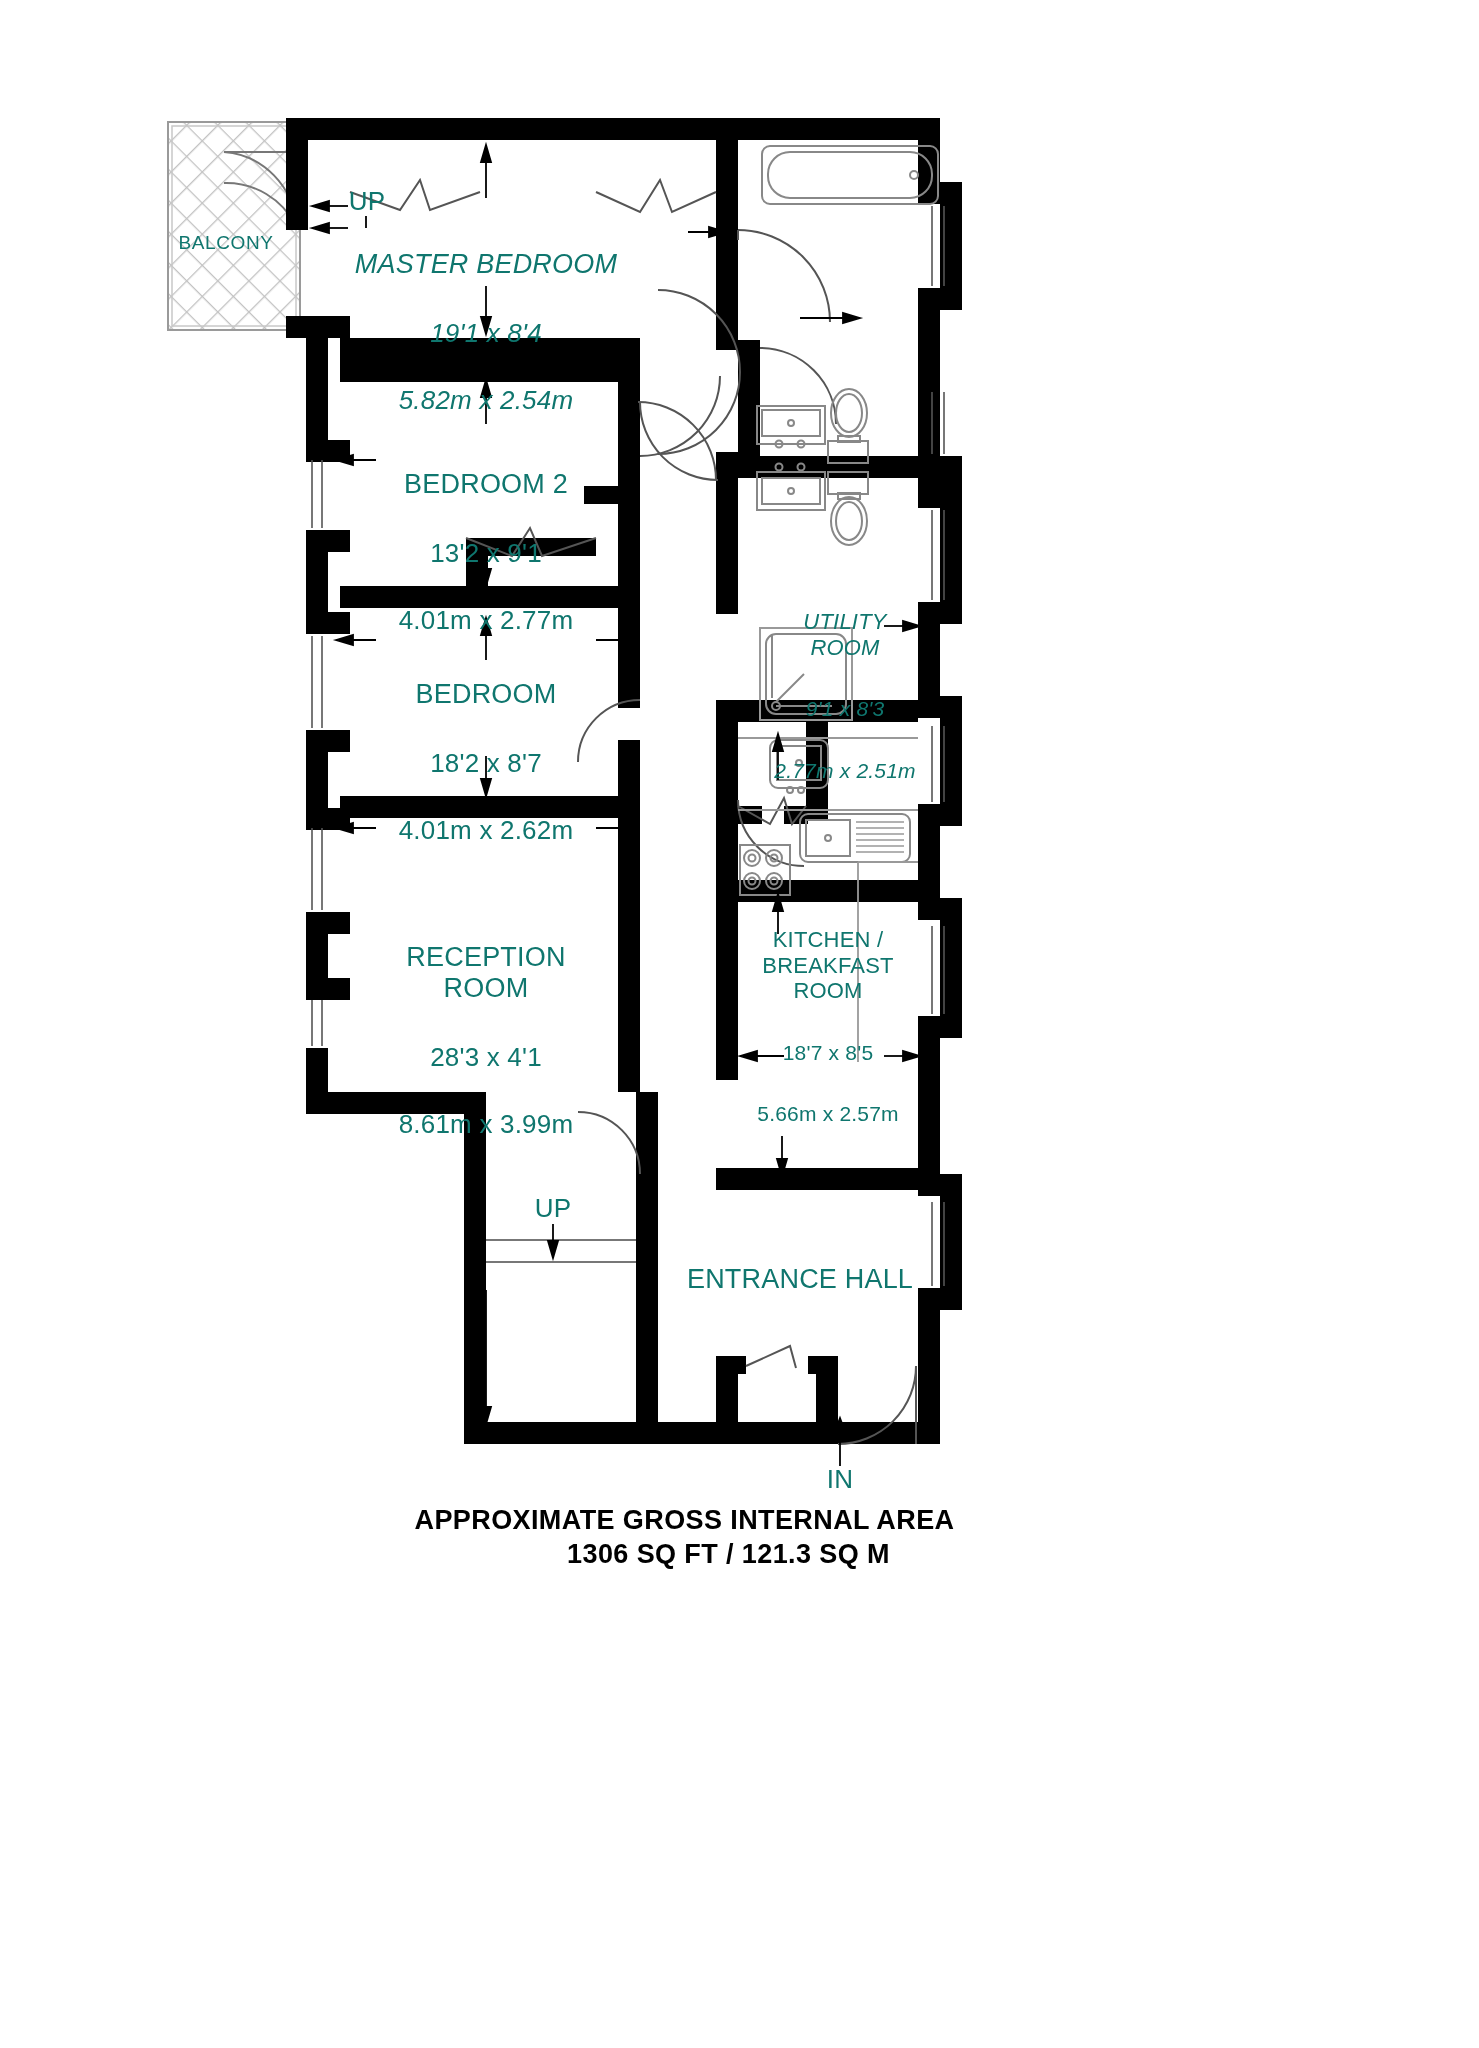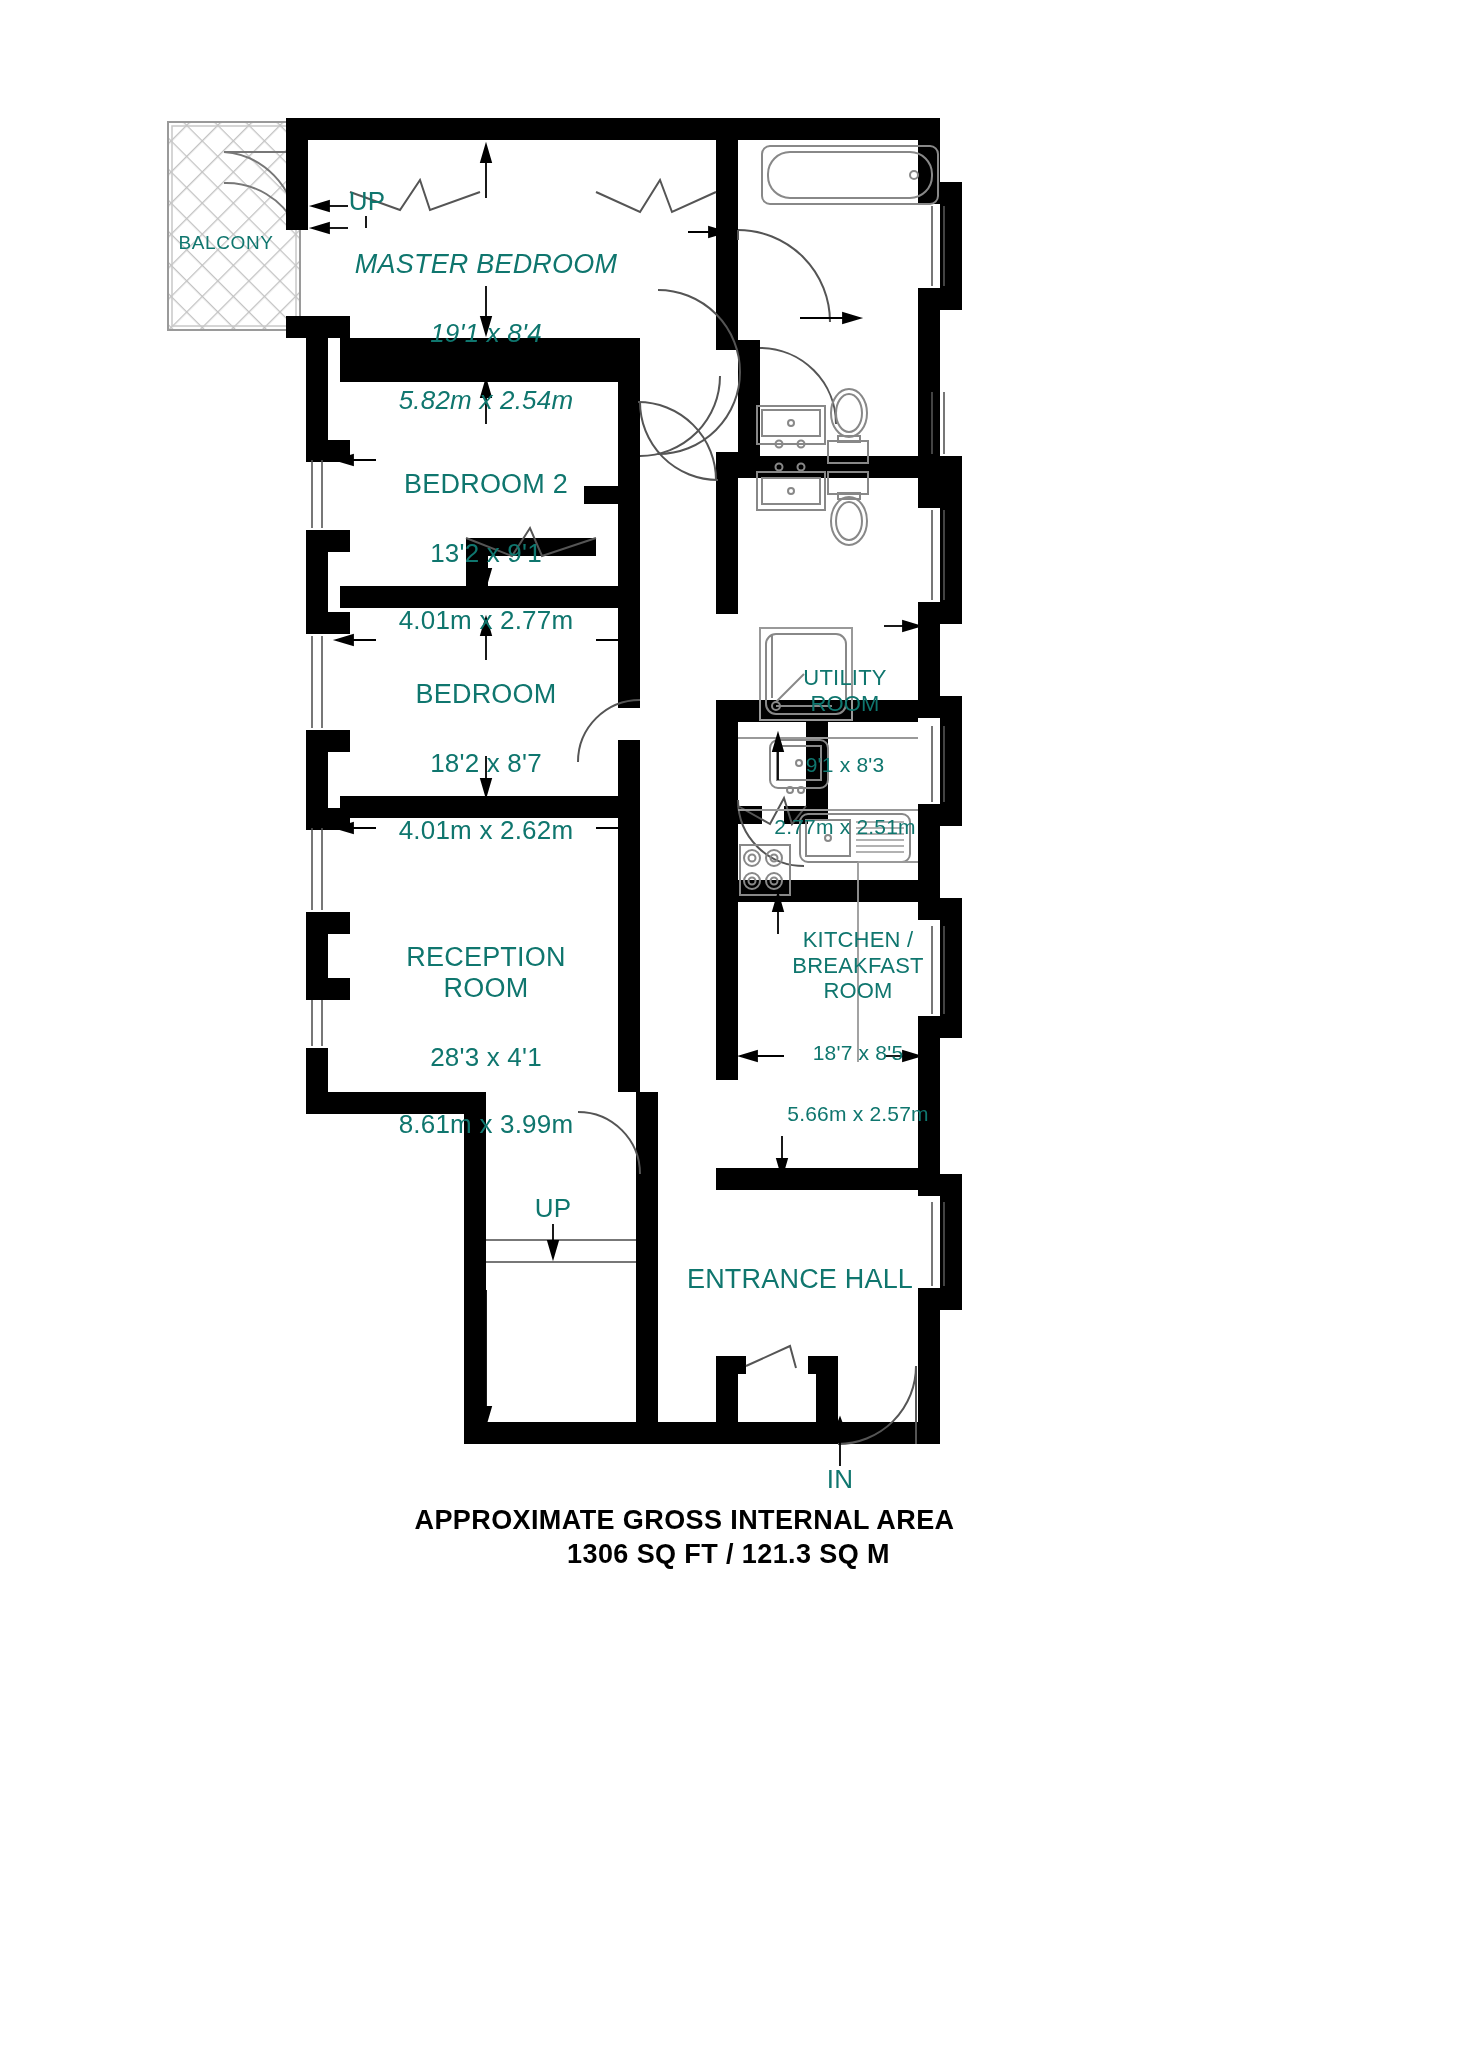--- a/index.html
+++ b/index.html
@@ -430,28 +430,28 @@
     <div class="rm-dim">4.01m x 2.62m</div>
   </div>
 
   <div class="lbl" style="left:306px;top:905px;width:360px;">
     <div class="rm-name">RECEPTION
 ROOM</div>
     <div class="rm-dim">28'3 x 4'1</div>
     <div class="rm-dim">8.61m x 3.99m</div>
   </div>
 
-  <div class="lbl" style="left:735px;top:628px;width:220px;">
+  <div class="lbl" style="left:735px;top:572px;width:220px;font-style:italic;">
     <div class="sm-name">UTILITY
 ROOM</div>
     <div class="sm-dim">9'1 x 8'3</div>
     <div class="sm-dim">2.77m x 2.51m</div>
   </div>
 
-  <div class="lbl" style="left:748px;top:890px;width:220px;">
+  <div class="lbl" style="left:718px;top:890px;width:220px;">
     <div class="sm-name">KITCHEN /
 BREAKFAST
 ROOM</div>
     <div class="sm-dim">18'7 x 8'5</div>
     <div class="sm-dim">5.66m x 2.57m</div>
   </div>
 
   <div class="lbl rm-name" style="left:660px;top:1264px;width:280px;">ENTRANCE HALL</div>
 
   <div class="lbl upmark" style="left:336px;top:186px;width:62px;">UP</div>

